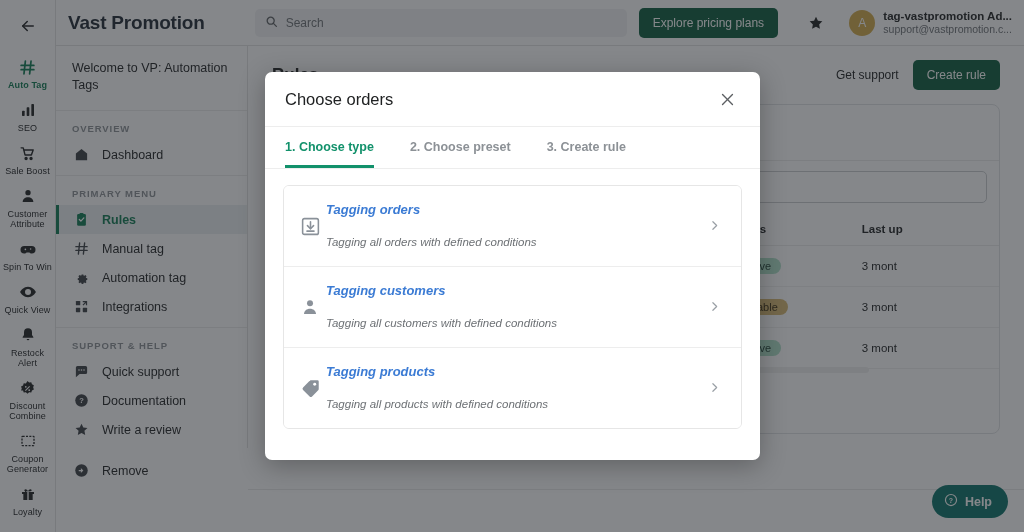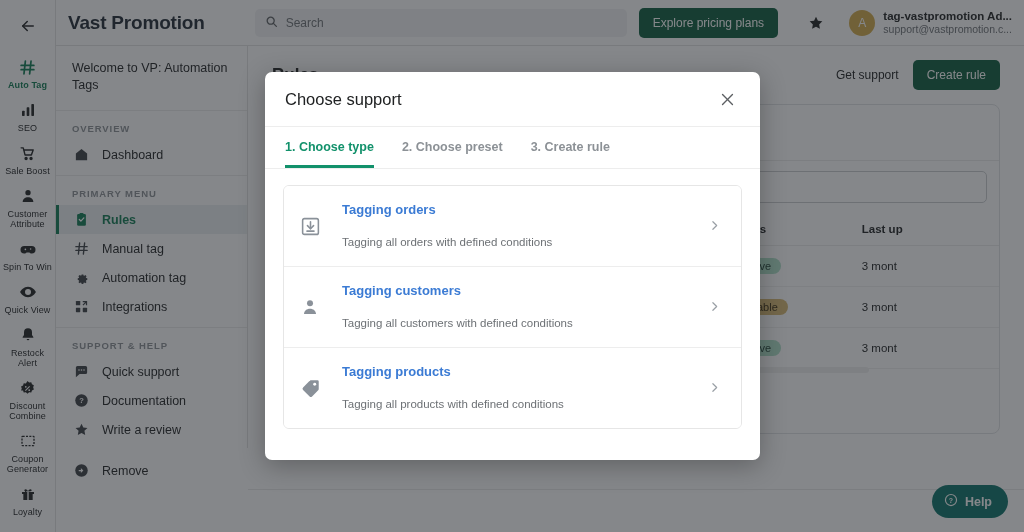--- a/index.html
+++ b/index.html
@@ -134,31 +134,31 @@
     background:#fff; border-radius:7px; overflow:hidden;
     box-shadow:0 6px 26px rgba(0,0,0,0.28);
     display:flex; flex-direction:column;
   }
   .m-head {
     height:55px; display:flex; align-items:center; padding:0 20px;
     border-bottom:1px solid #ededed; flex:0 0 auto;
   }
   .m-title { font-size:16.5px; color:#202223; flex:1; }
   .m-x { width:26px; height:26px; display:flex; align-items:center; justify-content:center; cursor:pointer; color:#5c5f62; }
-  .m-tabs { display:flex; gap:0; padding:0 20px; border-bottom:1px solid #ededed; flex:0 0 auto; }
+  .m-tabs { display:flex; gap:8px; padding:0 20px; border-bottom:1px solid #ededed; flex:0 0 auto; }
   .m-tab {
     font-size:12.5px; font-weight:bold; color:#8c9196; padding:13px 0 11px;
     margin-right:28px; cursor:pointer; border-bottom:3px solid transparent;
   }
   .m-tab.on { color:#12916b; border-bottom-color:#12916b; }
   .m-body { padding:16px 18px; flex:1 1 auto; }
   .opt-list { border:1px solid #e6e6e6; border-radius:6px; overflow:hidden; }
   .opt {
-    display:flex; align-items:center; gap:20px; padding:15px 16px 15px 14px;
-    cursor:pointer; background:#fff;
+    display:flex; align-items:center; gap:4px; padding:15px 16px 15px 14px;
+    cursor:pointer; background:#fff;font-style:italic;
   }
   .opt + .opt { border-top:1px solid #ededed; }
   .opt-ico { width:24px; display:flex; align-items:center; justify-content:center; color:#8a9199; }
   .opt-txt { flex:1; }
   .opt-t { font-size:13px; font-weight:bold; color:#3b7bd4; line-height:18px; }
   .opt-s { font-size:11.5px; color:#6d7175; line-height:17px; margin-top:15px; }
   .opt-arr { color:#9aa0a6; font-size:15px; padding-right:4px; }
 </style>
 </head>
 <body>
@@ -476,21 +476,21 @@
         </span>
         <span>Help</span>
       </div>
     </div>
   </div>
 
   <div class="scrim"></div>
 
   <div class="modal">
     <div class="m-head">
-      <div class="m-title">Choose support</div>
+      <div class="m-title">Choose orders</div>
       <div class="m-x">
         <svg width="17" height="17" viewBox="0 0 24 24" fill="none" stroke="currentColor" stroke-width="1.9" stroke-linecap="round">
             <line x1="5" y1="5" x2="19" y2="19"></line>
             <line x1="19" y1="5" x2="5" y2="19"></line>
           </svg>
       </div>
     </div>
 
     <div class="m-tabs">
       <div class="m-tab on">1. Choose type</div>

